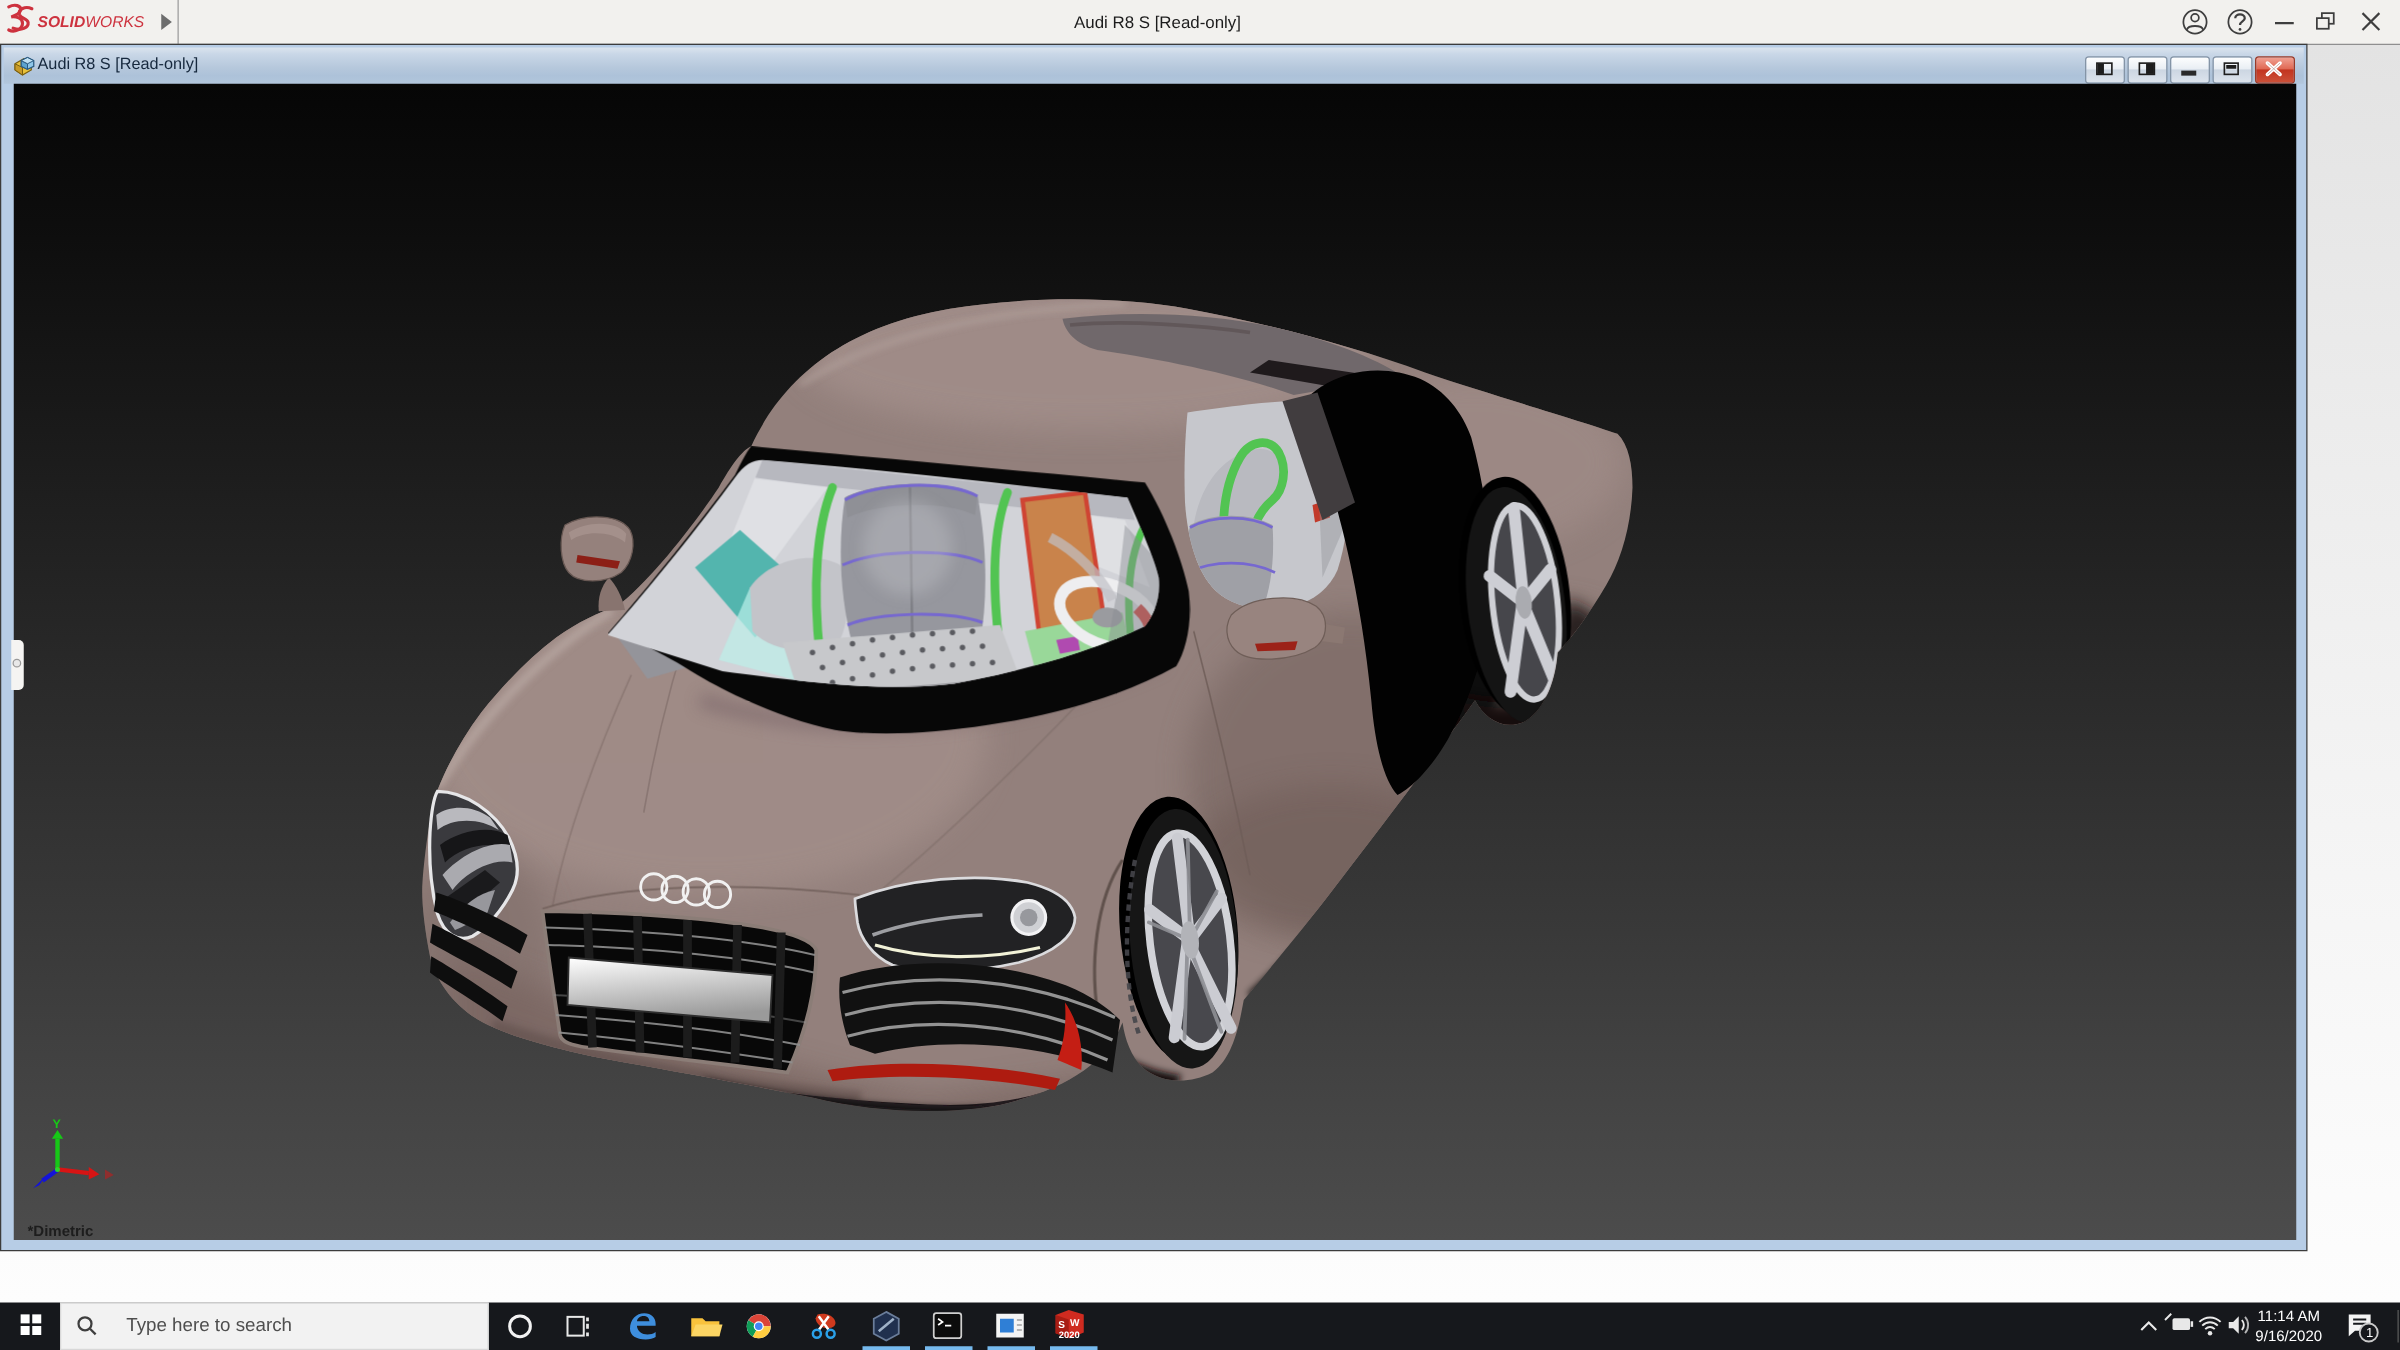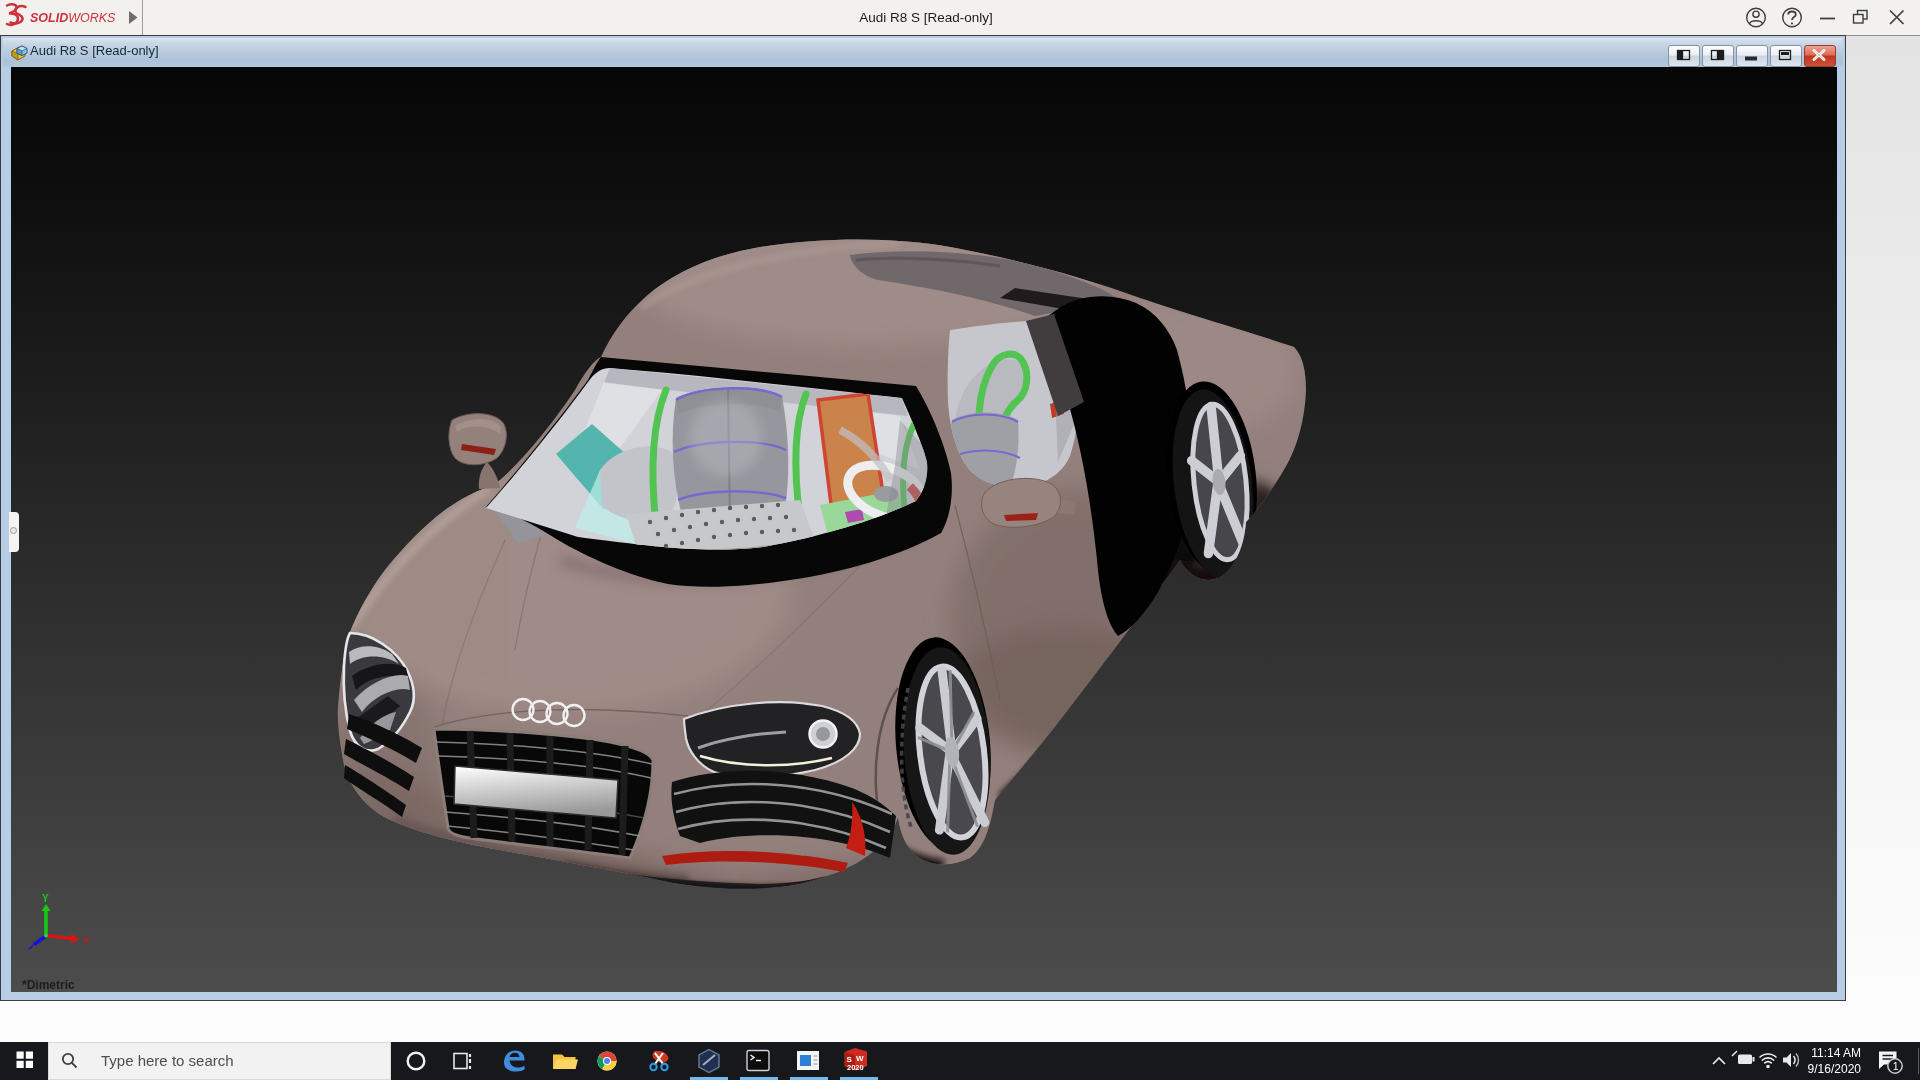--- a/index.html
+++ b/index.html
@@ -25,21 +25,21 @@
     background:linear-gradient(180deg,#060606 0%,#0d0d0d 12%,#1a1a1a 30%,#2a2a2a 52%,#383838 72%,#444444 88%,#4c4c4c 100%);}
   #vpsvg{position:absolute;left:0;top:0;width:100%;height:100%;}
   
   #tab{left:9px;top:512px;width:10px;height:40px;background:#f5f4f2;border-radius:0 4px 4px 0;}
   #tabdot{left:10px;top:527px;width:5px;height:5px;border:1.5px solid #9a9a9a;border-radius:50%;background:#e8e8e8;}
   
   #taskbar{left:0;top:1042px;width:1920px;height:38px;background:#16181c;}
   #search{left:48px;top:1042px;width:343px;height:38px;background:#f2f2f2;border:1px solid #d8d8d8;box-sizing:border-box;}
   #stext{left:101px;top:1042px;height:38px;line-height:38px;font-size:15px;color:#4e4e4e;}
   .ul{top:1077px;height:3px;width:38px;background:#76b9ed;}
-  #clock{left:1801px;top:1045px;width:60px;text-align:right;font-size:12px;color:#fff;line-height:16px;}
+  #clock{left:1801px;top:1045px;width:60px;text-align:center;font-size:12px;color:#fff;line-height:16px;}
   #tsep{left:1918px;top:1048px;width:1px;height:26px;background:#5a5a5a;}
 </style>
 </head>
 <body>
 <div class="abs" id="topbar"></div>
 <div class="abs" id="apptitle">Audi R8 S [Read-only]</div>
 <svg class="abs" id="logosvg" style="left:0;top:0" width="1920" height="36">
 
   <g fill="none" stroke="#cd323e" stroke-width="2.5" stroke-linecap="round">
     <path d="M7,5.5 C12,3 17,4.5 16.5,8 C16,11 12,12.5 9,13.5 C13,13 18,14.5 18,18.5 C18,23 12,26.5 7,24"></path>

